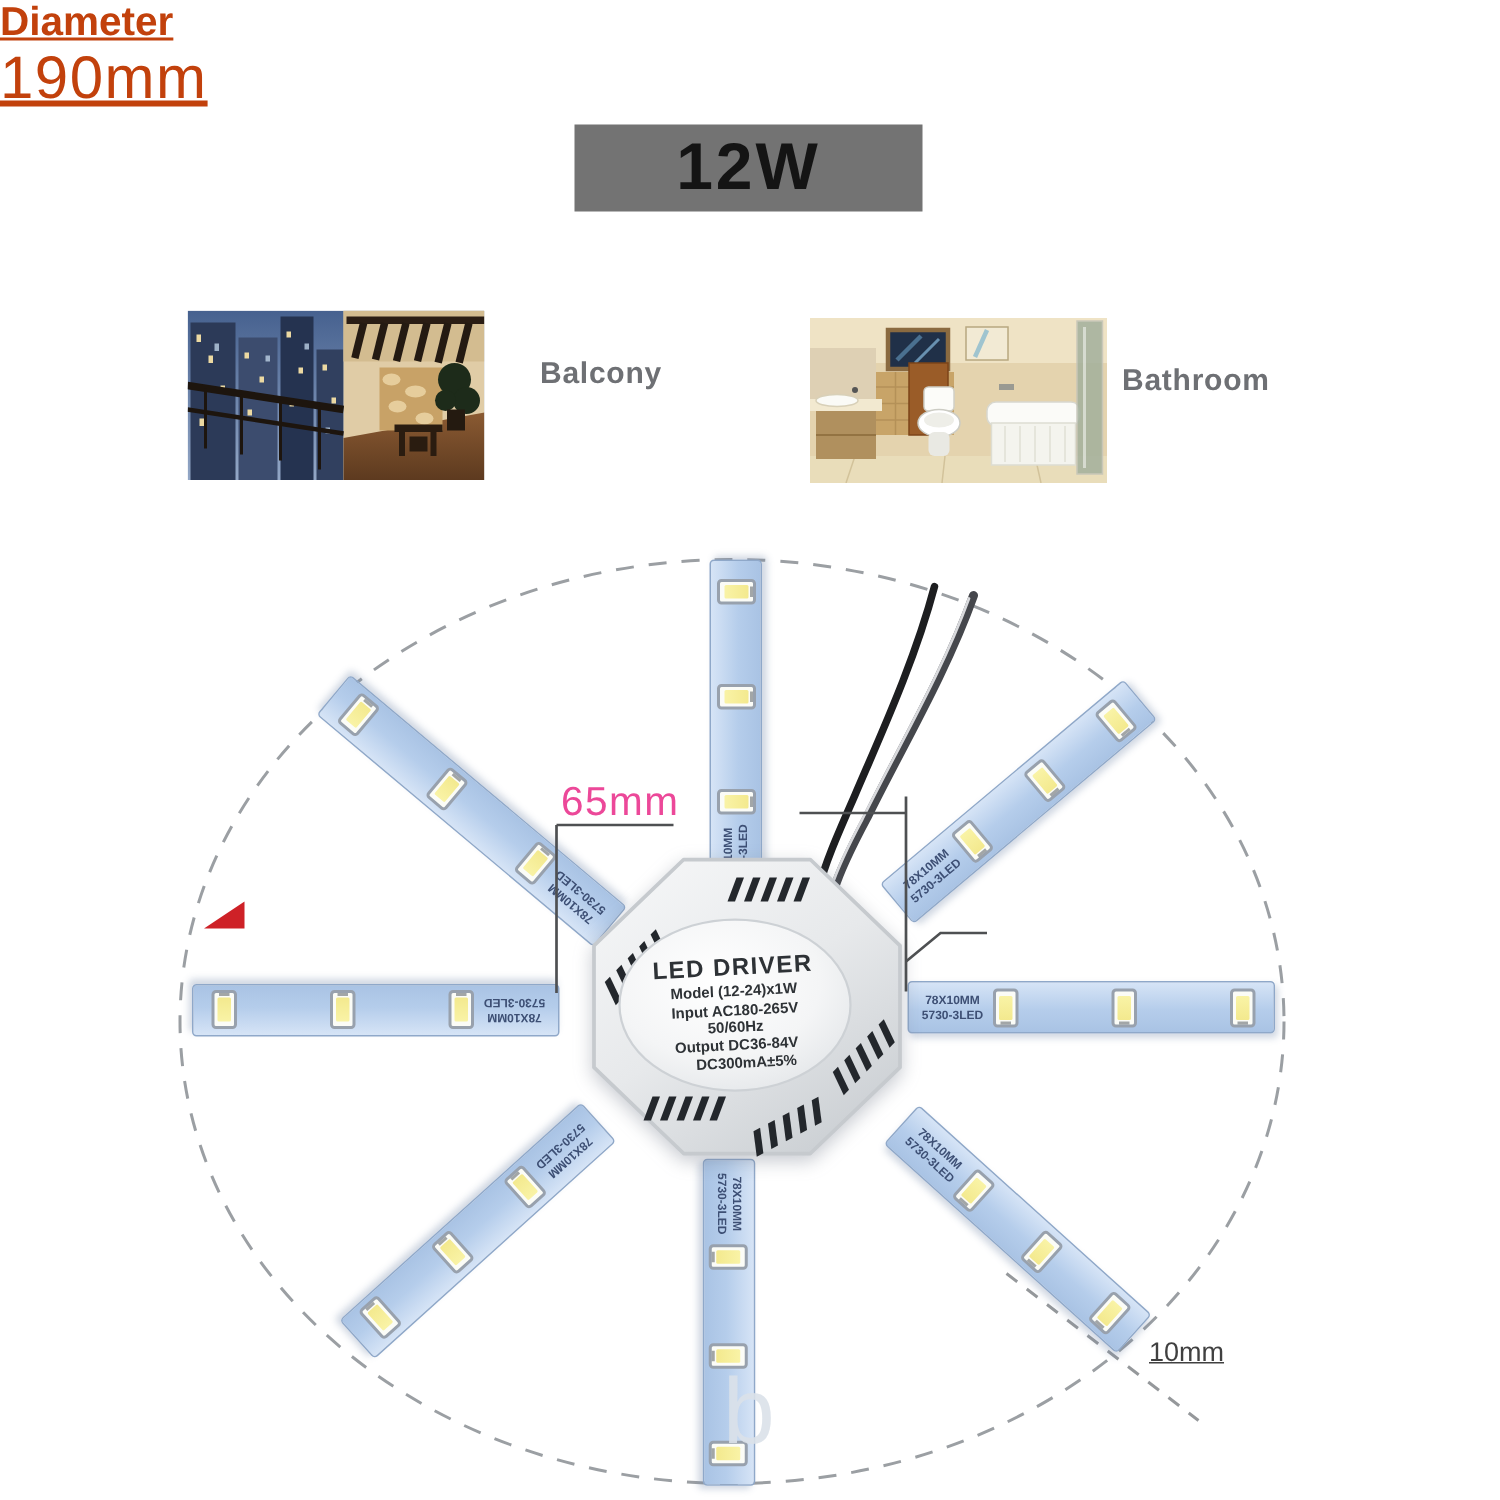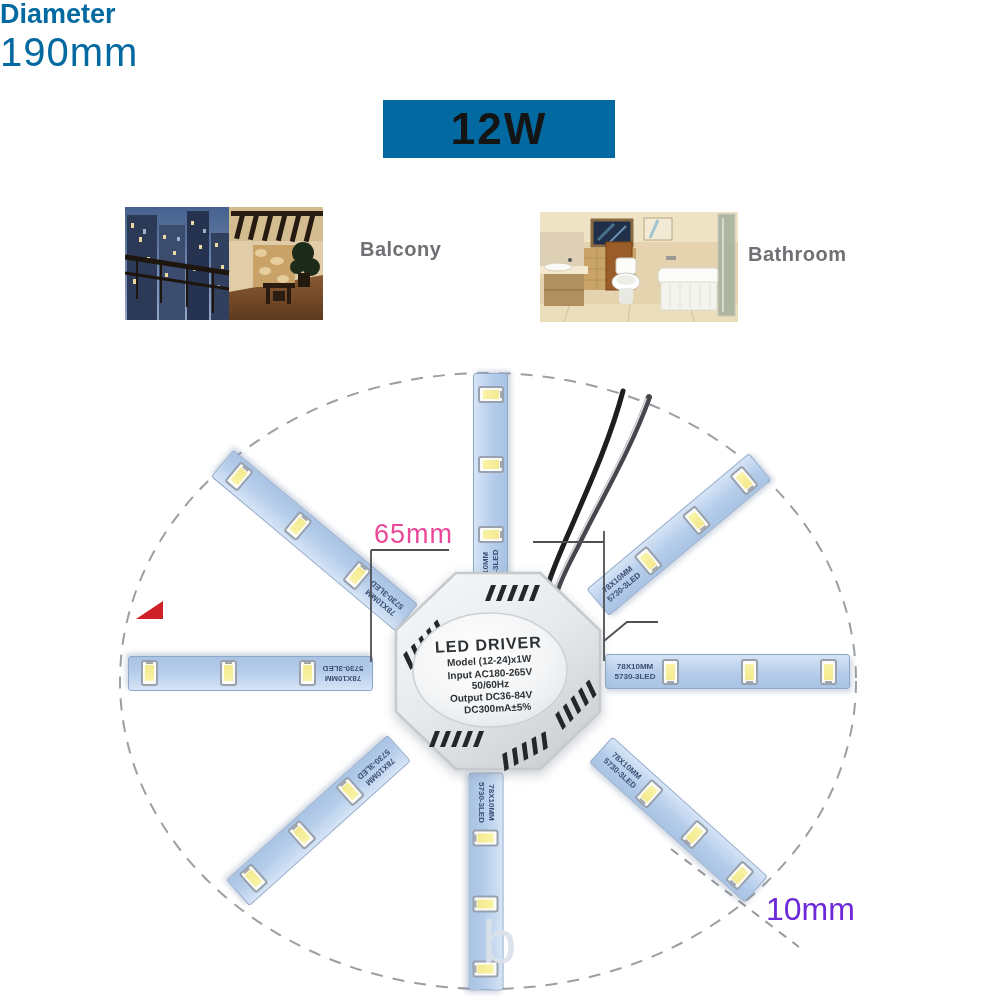--- a/index.html
+++ b/index.html
@@ -1,20 +1,20 @@
 <!DOCTYPE html>
 <html><head>
 <meta charset="utf-8">
 <style>
   html,body{margin:0;padding:0;background:#ffffff;}
   #stage{position:relative;width:1000px;height:1000px;background:#ffffff;overflow:hidden;
          font-family:"Liberation Sans", sans-serif;}
 
   
-  .banner{position:absolute;left:383px;top:100px;width:232px;height:58px;background:#0369a1;
+  .banner{position:absolute;left:383px;top:83px;width:232px;height:58px;background:#737373;
           display:flex;align-items:center;justify-content:center;}
   .banner span{font-size:44px;font-weight:bold;color:#141414;letter-spacing:2px;}
 
   
   .photo{position:absolute;overflow:hidden;}
   .photo svg{display:block;}
   #photo-balcony{left:125px;top:207px;width:198px;height:113px;}
   #photo-bathroom{left:540px;top:212px;width:198px;height:110px;}
   .room-label{position:absolute;font-size:20px;font-weight:bold;color:#6e7074;letter-spacing:.5px;}
   #label-balcony{left:360px;top:238px;}
@@ -47,22 +47,22 @@
   .strip-nw{left:194px;top:523px;width:241px;transform:rotate(-140deg);}
   .strip-sw{left:210px;top:803px;width:217px;transform:rotate(138deg);}
   .strip-se{left:574px;top:802px;width:209px;transform:rotate(42deg);}
 
   
   #driver-svg{position:absolute;left:393px;top:571px;filter:drop-shadow(0 4px 6px rgba(100,110,125,.35));}
 
   
   .annot-text{position:absolute;color:#ec4899;}
   #ann-65mm{left:374px;top:519px;font-size:27px;letter-spacing:1px;}
-  #ann-10mm{left:766px;top:891px;font-size:32px;color:#6d28d9;}
-  #ann-diameter{left:183px;top:558px;color:#0369a1;line-height:1.05;}
+  #ann-10mm{left:766px;top:891px;font-size:18px;color:#404040;text-decoration:underline;}
+  #ann-diameter{left:183px;top:558px;color:#c2410c;line-height:1.05;text-decoration:underline;}
   #ann-diameter .d-word{font-size:27px;font-weight:bold;display:block;}
   #ann-diameter .d-val{font-size:40px;font-weight:400;display:block;margin-top:3px;letter-spacing:1px;}
   #watermark{position:absolute;left:482px;top:906px;font-size:62px;color:rgba(218,225,233,.9);
              font-weight:400;}
 </style>
 </head>
 <body>
 
 <div id="stage">
 

